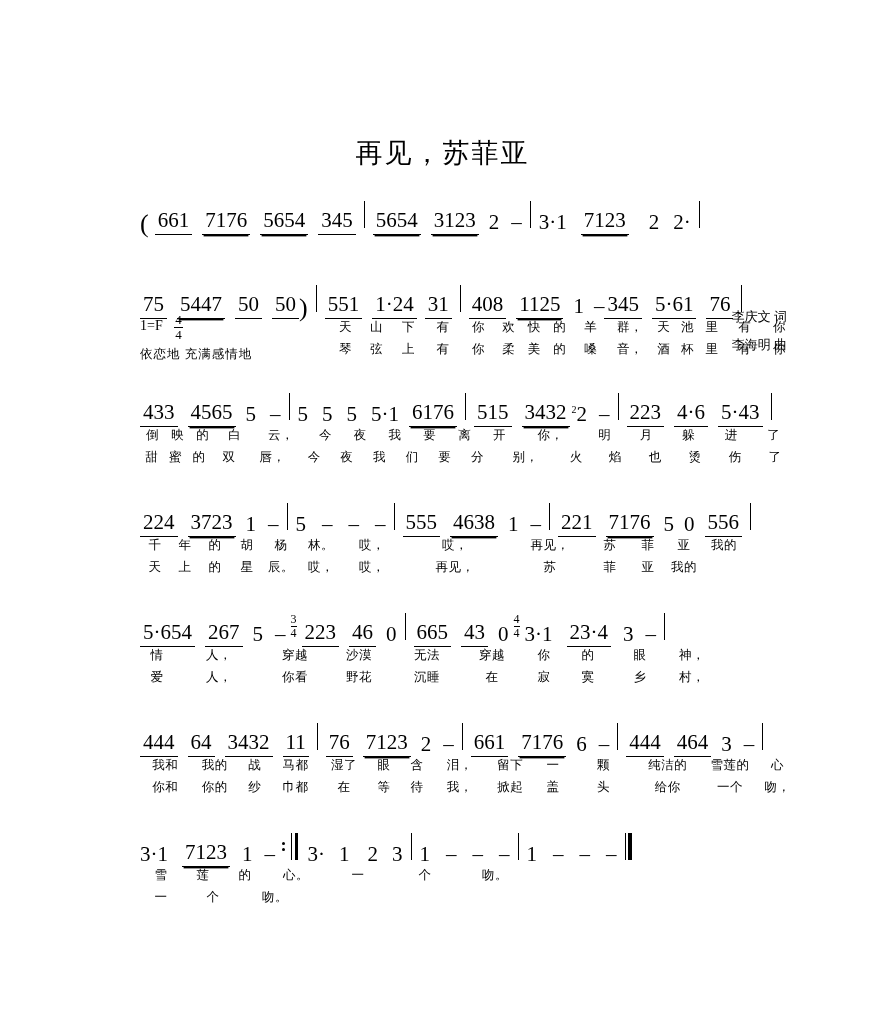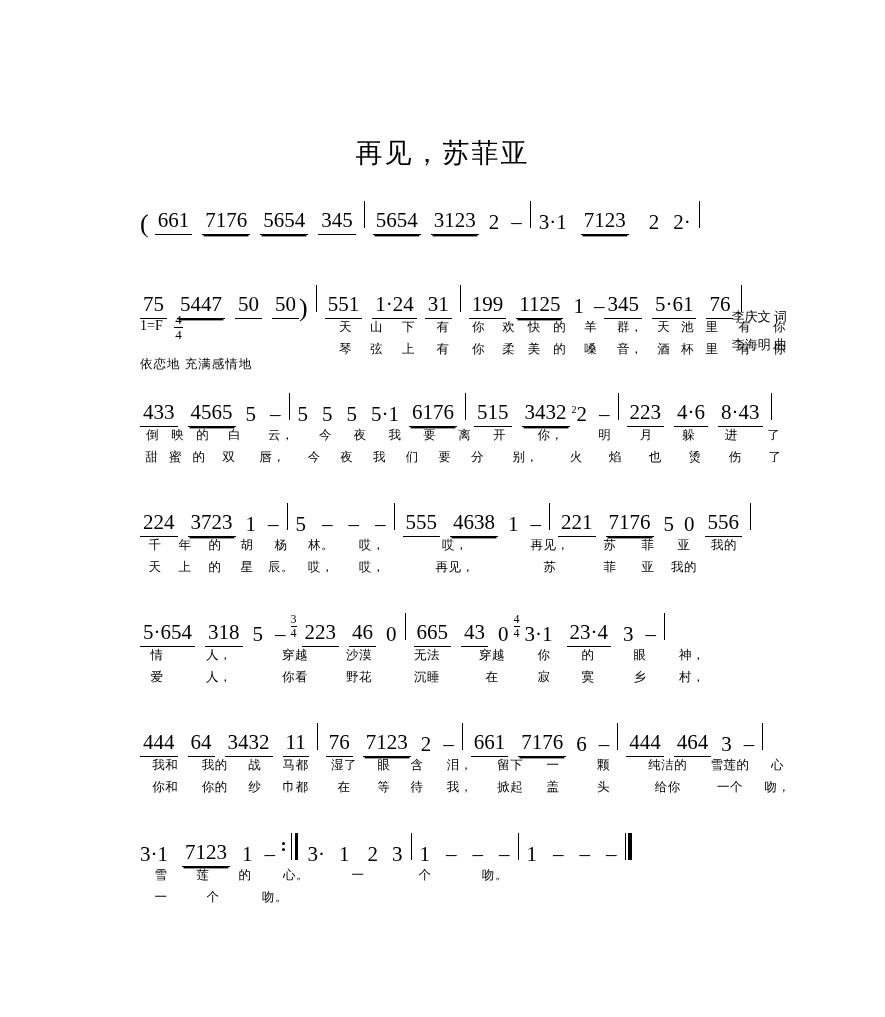--- a/index.html
+++ b/index.html
@@ -56,21 +56,21 @@
     border-bottom: 1px solid #000;
     padding: 0 1px;
   }
   .meta-key .frac .den {
     display: block;
     padding: 0 1px;
   }
   .expression {
     position: absolute;
     left: 140px;
-    top: 221px;
+    top: 211px;
     font-size: 12.5px;
     letter-spacing: 1px;
   }
 
   
   .system {
     position: relative;
     margin: 0 0 0 0;
     padding-left: 140px;
     padding-right: 90px;
@@ -233,21 +233,21 @@
       <span class="sp" style="width:10px"></span>
       <span class="grp u1">50</span>
       <span class="cell paren">)</span>
       <span class="barline"></span>
       <span class="grp u1">551</span>
       <span class="sp" style="width:10px"></span>
       <span class="grp u1">1·24</span>
       <span class="sp" style="width:8px"></span>
       <span class="grp u1">31</span>
       <span class="barline"></span>
-      <span class="grp u1">199</span>
+      <span class="grp u1">408</span>
       <span class="sp" style="width:10px"></span>
       <span class="grp u2">1125</span>
       <span class="sp" style="width:10px"></span>
       <span class="cell">1</span>
       <span class="sp" style="width:10px"></span>
       <span class="cell">–</span>
       <span class="grp u1">345</span>
       <span class="sp" style="width:10px"></span>
       <span class="grp u1">5·61</span>
       <span class="sp" style="width:10px"></span>
@@ -315,21 +315,21 @@
       <span class="grp u2">3432</span>
       <span class="cell" style="margin-left:2px;"><span class="sup-small">2</span></span>
       <span class="cell">2</span>
       <span class="sp" style="width:12px"></span>
       <span class="cell">–</span>
       <span class="barline"></span>
       <span class="grp u1">223</span>
       <span class="sp" style="width:10px"></span>
       <span class="grp u1">4·6</span>
       <span class="sp" style="width:10px"></span>
-      <span class="grp u1">8·43</span>
+      <span class="grp u1">5·43</span>
       <span class="barline"></span>
     </div>
     <div class="lyric-row">
       <span class="lyr" style="width:26px">倒</span>
       <span class="lyr" style="width:26px">映</span>
       <span class="lyr" style="width:26px">的</span>
       <span class="lyr" style="width:40px">白</span>
       <span class="lyr" style="width:56px">云，</span>
       <span class="lyr" style="width:36px">今</span>
       <span class="lyr" style="width:36px">夜</span>
@@ -432,21 +432,21 @@
       <span class="lyr" style="width:36px">亚</span>
       <span class="lyr" style="width:36px">我的</span>
       <span class="lyr" style="width:44px"></span>
     </div>
   </div>
 
   <div class="system" style="margin-top:24px;">
     <div class="notes-row">
       <span class="grp u1">5·654</span>
       <span class="sp" style="width:10px"></span>
-      <span class="grp u1">318</span>
+      <span class="grp u1">267</span>
       <span class="sp" style="width:10px"></span>
       <span class="cell">5</span>
       <span class="sp" style="width:12px"></span>
       <span class="cell">–</span>
       <span class="timechange">
         <span class="num">3</span>
         <span class="den">4</span>
       </span>
       <span class="grp u1">223</span>
       <span class="sp" style="width:10px"></span>

